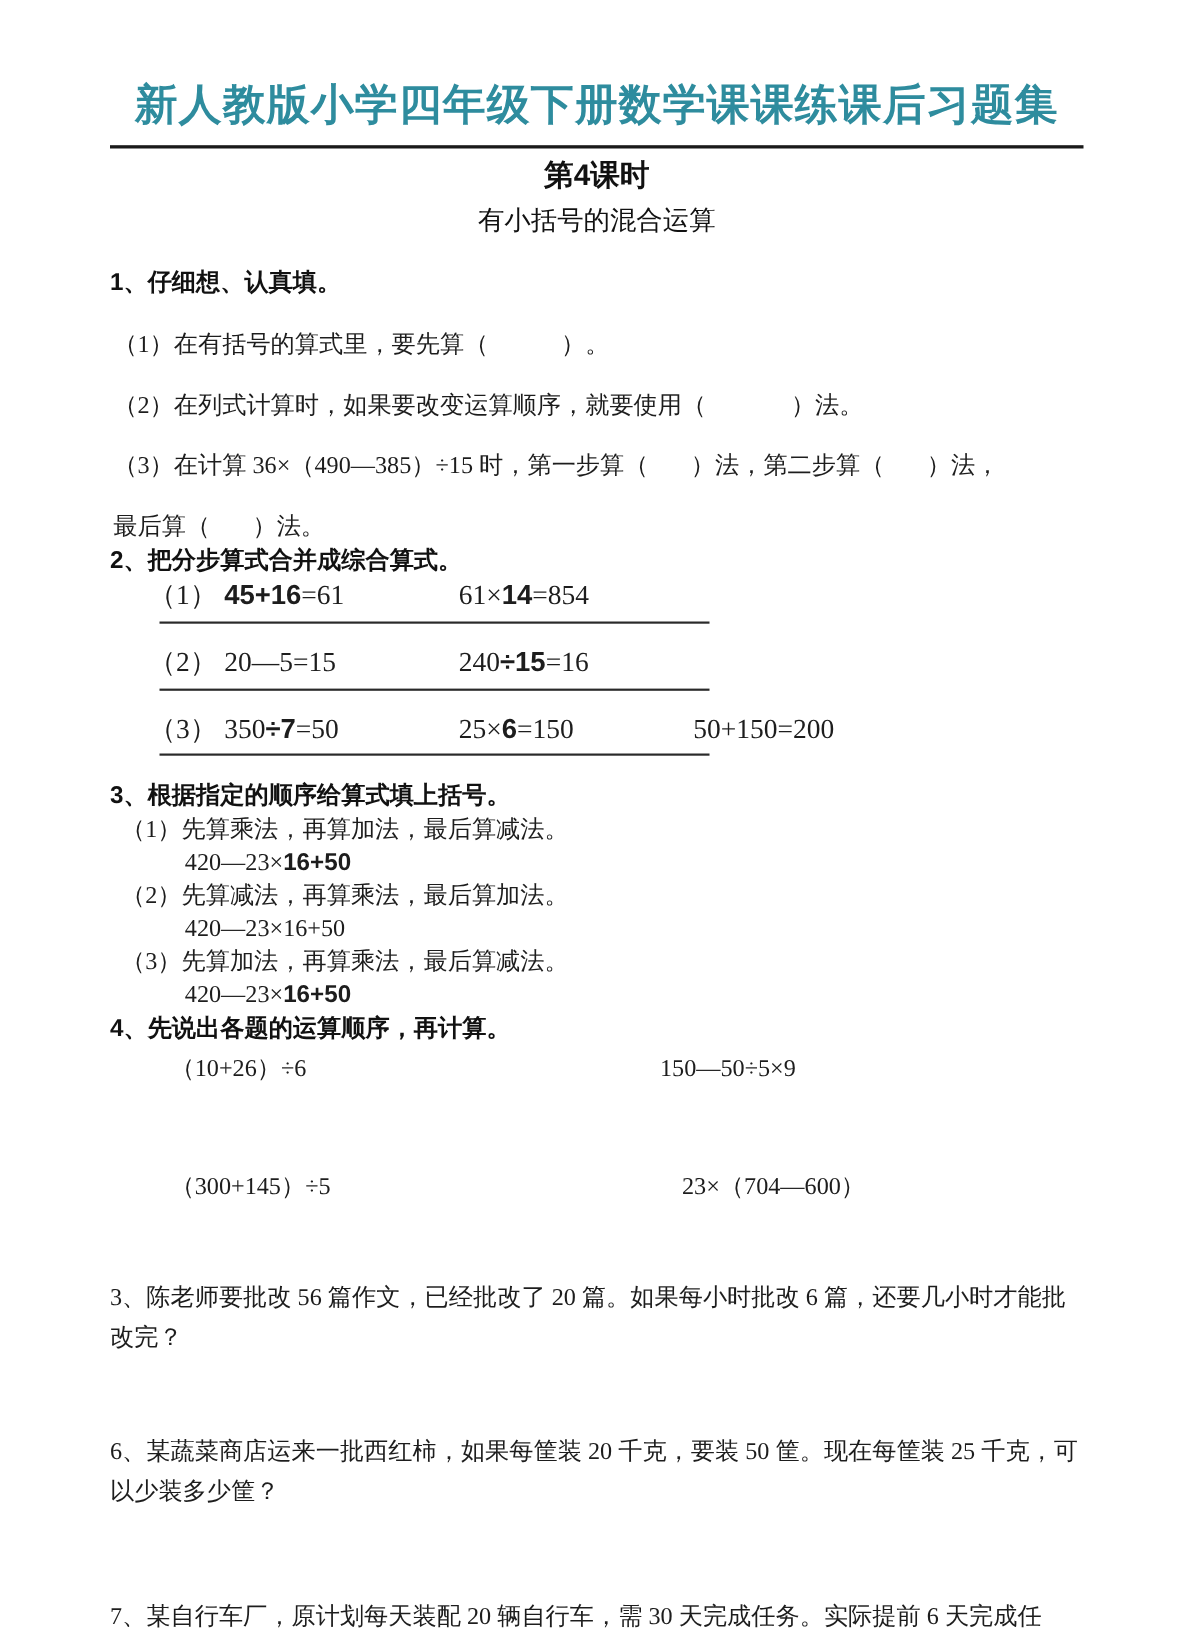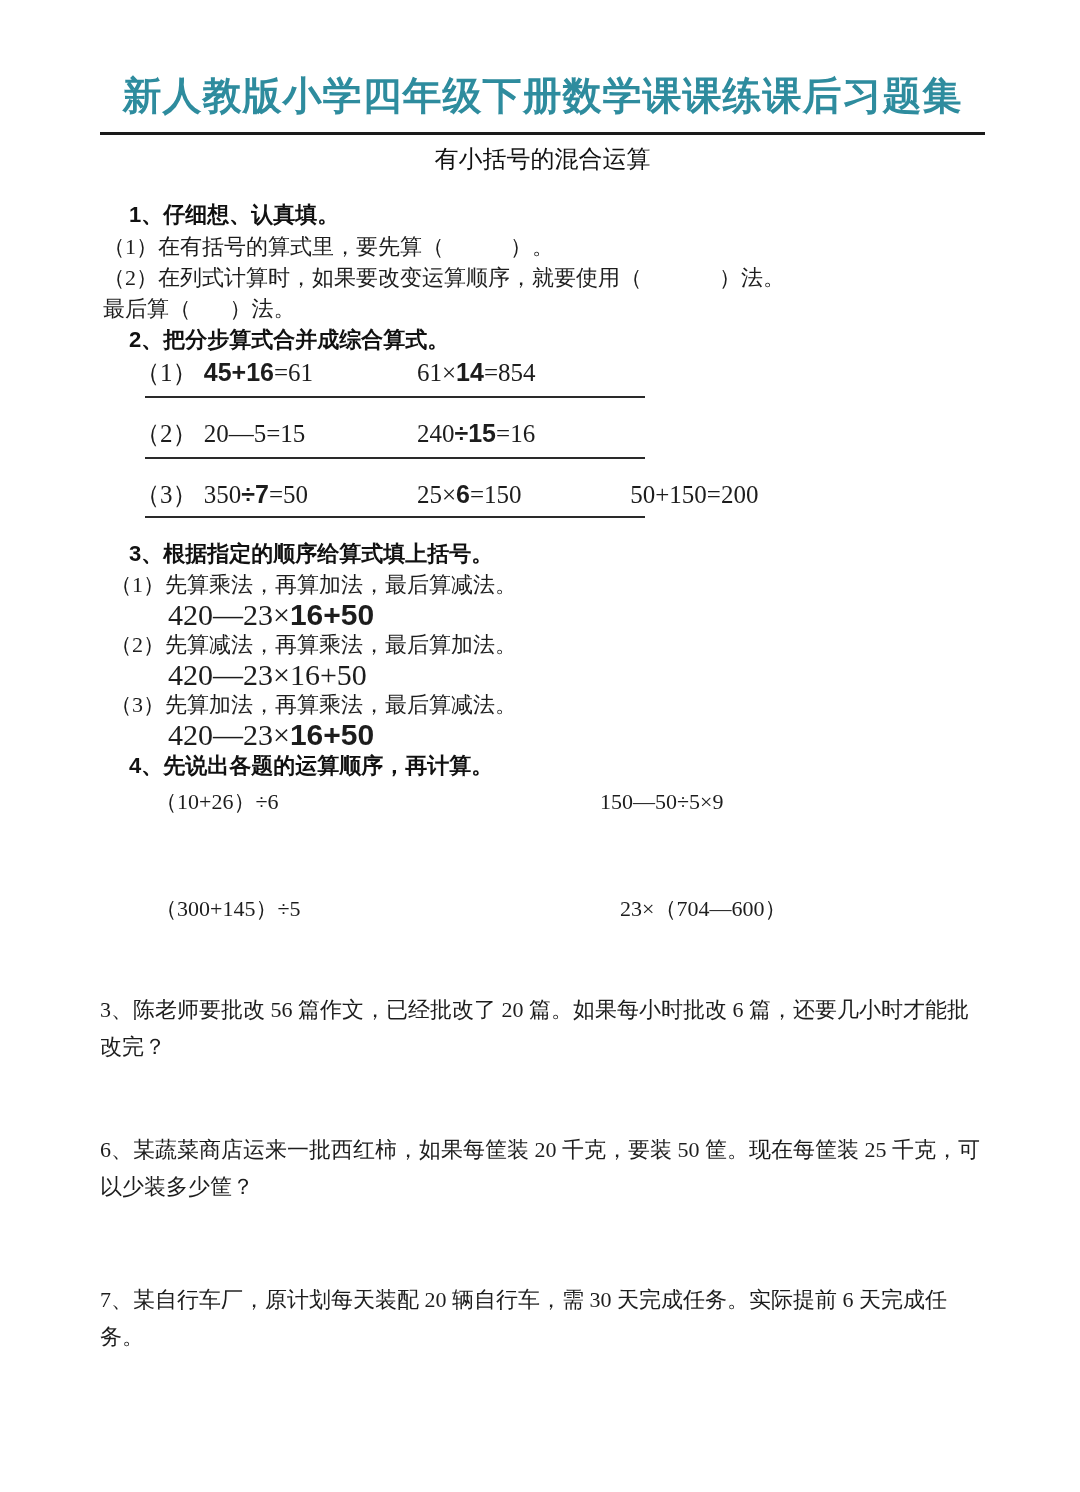--- a/index.html
+++ b/index.html
@@ -20,60 +20,62 @@
     font-family:"Liberation Sans","DejaVu Sans",sans-serif;
     font-weight:bold;font-size:27px;line-height:36px;color:#111;
   }
   .topic{
     text-align:center;margin-top:8px;
     font-family:"Liberation Sans","DejaVu Sans",sans-serif;
     font-weight:500;font-size:24px;line-height:32px;color:#111;
   }
   .q-heading{
     font-family:"Liberation Sans","DejaVu Sans",sans-serif;
-    font-weight:bold;font-size:22px;line-height:32px;color:#111;margin-left:29px;
+    font-weight:bold;font-size:22px;line-height:32px;color:#111;
   }
   .line{font-size:22px;line-height:31px;}
   .q1{margin-top:24px;}
-  .q1 .line{padding-left:3px;}
+  .q1 .line{padding-left:3px;margin-top:24px;}
   .q2-row-eq{font-size:25px;line-height:32px;padding-left:35px;}
   .eq-label{display:inline-block;}
   .eq{display:inline-block;min-width:205px;margin-right:2px;}
   .eq:last-child{min-width:0;}
   .ans-line{height:2px;background:#2a2a2a;margin:7px 0 19px 45px;width:500px;}
   .ans-line.tight{margin-top:5px;margin-bottom:20px;}
   .bold-num{font-family:"Liberation Sans","DejaVu Sans",sans-serif;font-weight:bold;}
   .q3{margin-top:15px;}
   .q3 .rule-line{font-size:22px;line-height:30px;padding-left:10px;}
-  .q3 .expr-line{font-size:30px;line-height:30px;padding-left:68px;}
+  .q3 .expr-line{font-size:22px;line-height:30px;padding-left:68px;}
   .q4-row{display:flex;font-size:22px;line-height:32px;}
   .q4-row-1{margin-top:4px;}
   .q4-row-2{margin-top:75px;}
   .q4-cell-left{width:500px;padding-left:55px;box-sizing:border-box;}
   .q4-cell-right{padding-left:0;text-align:right;}
   .q4-cell-right.shift{padding-left:20px;}
   .word-problem{font-size:22px;line-height:37px;}
   .wp5{margin-top:66px;}
   .wp6{margin-top:66px;}
   .wp7{margin-top:76px;}
 </style>
 </head>
 <body>
 
 <div class="page">
   <div class="content">
 
     <div class="doc-title" style="color: rgb(46, 140, 158);">新人教版小学四年级下册数学课课练课后习题集</div>
     <div class="title-rule"></div>
+    <div class="lesson">第4课时</div>
     <div class="topic">有小括号的混合运算</div>
 
     <div class="q1">
       <div class="q-heading">1、仔细想、认真填。</div>
       <div class="line">（1）在有括号的算式里，要先算（&nbsp;&nbsp;&nbsp;&nbsp;&nbsp;&nbsp;&nbsp;&nbsp;&nbsp;&nbsp;&nbsp;&nbsp;）。</div>
       <div class="line">（2）在列式计算时，如果要改变运算顺序，就要使用（&nbsp;&nbsp;&nbsp;&nbsp;&nbsp;&nbsp;&nbsp;&nbsp;&nbsp;&nbsp;&nbsp;&nbsp;&nbsp;&nbsp;）法。</div>
+      <div class="line">（3）在计算 36×（490—385）÷15 时，第一步算（&nbsp;&nbsp;&nbsp;&nbsp;&nbsp;&nbsp;&nbsp;）法，第二步算（&nbsp;&nbsp;&nbsp;&nbsp;&nbsp;&nbsp;&nbsp;）法，</div>
       <div class="line">最后算（&nbsp;&nbsp;&nbsp;&nbsp;&nbsp;&nbsp;&nbsp;）法。</div>
     </div>
 
     <div class="q2">
       <div class="q-heading">2、把分步算式合并成综合算式。</div>
 
       <div class="q2-row-eq">
         <span class="eq-label">（1）</span>
         <span class="eq"><span class="bold-num">45+16</span><span>=61</span></span>
         <span class="eq"><span>61×</span><span class="bold-num">14</span><span>=854</span></span>

